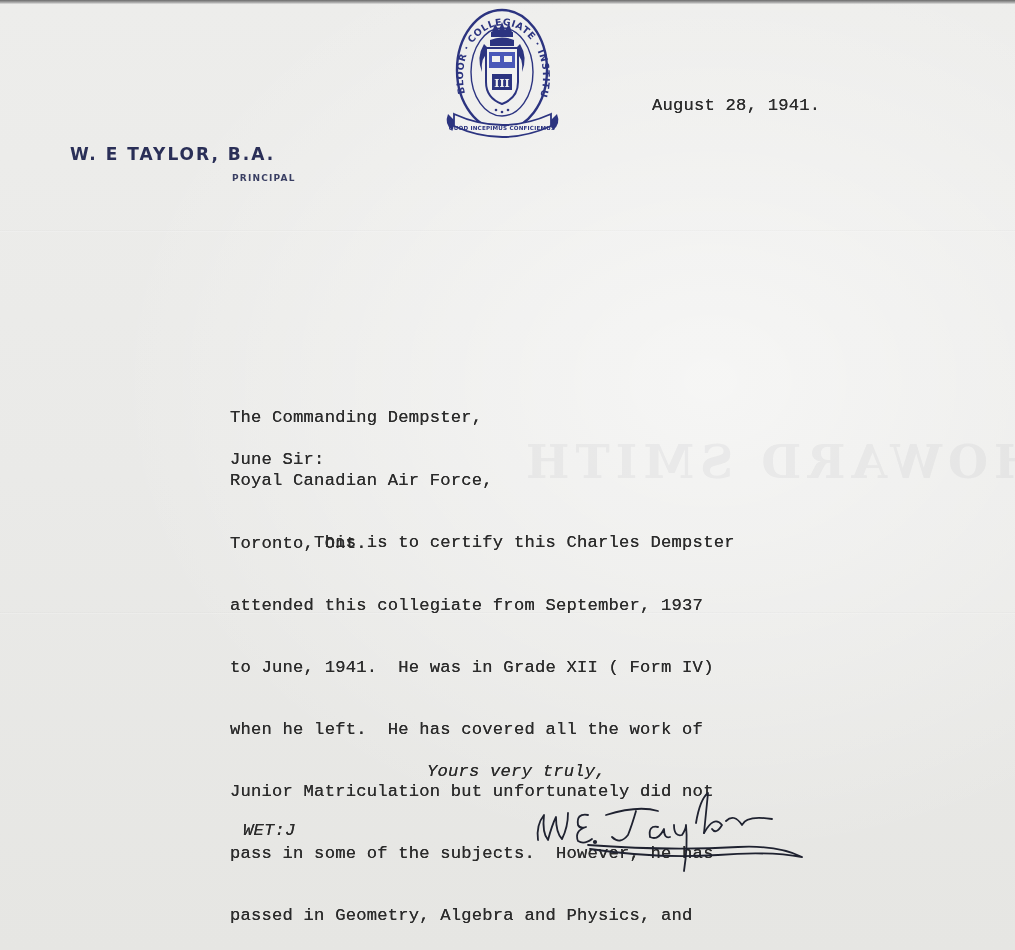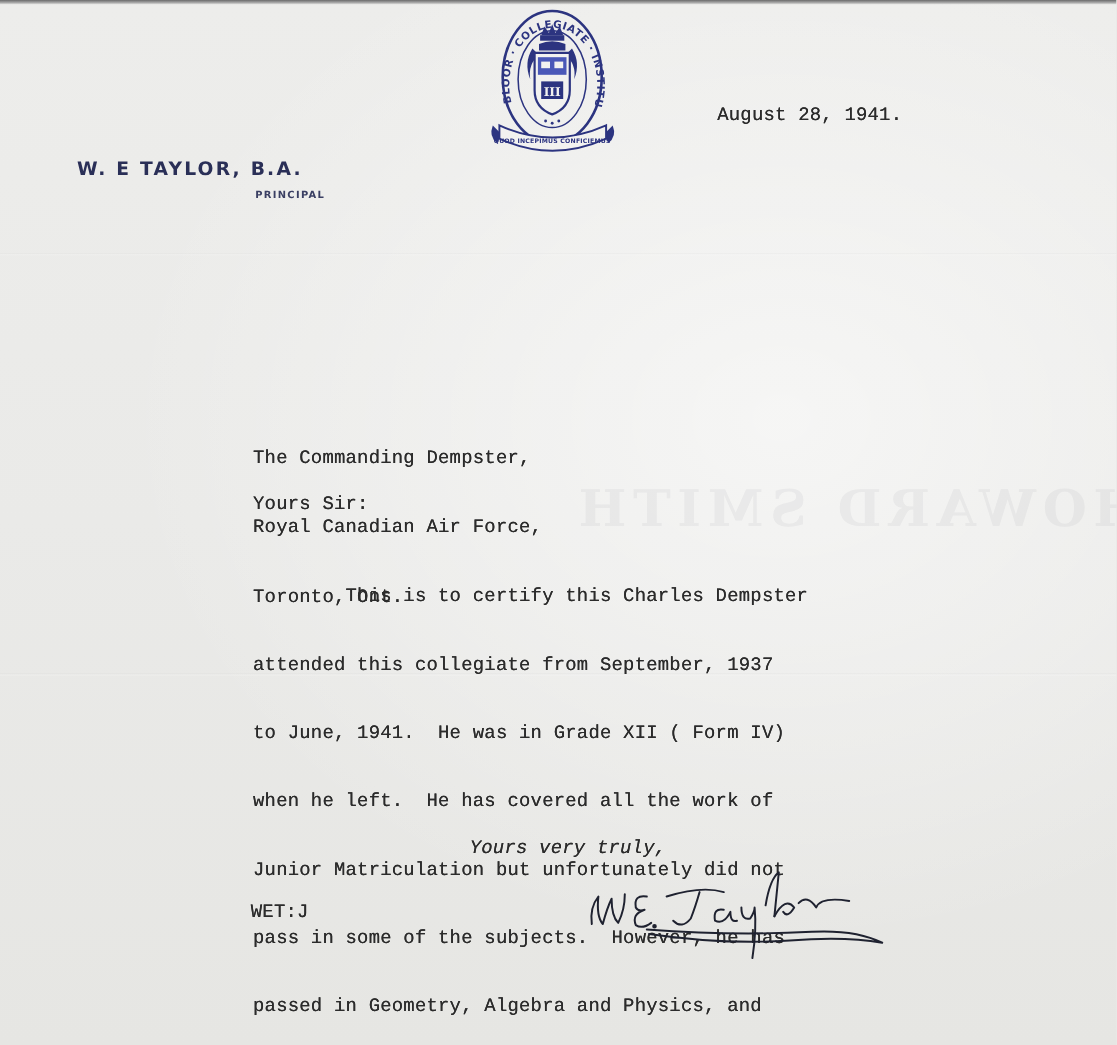--- a/index.html
+++ b/index.html
@@ -45,21 +45,21 @@
       color: #2b2b2b;
       letter-spacing: 0.2px;
       white-space: pre;
       text-shadow: 0 0 0.4px #333;
     }
     .date { position: absolute; left: 652px; top: 96px; }
     .address { position: absolute; left: 230px; top: 365px; line-height: 21px; }
     .salutation { position: absolute; left: 230px; top: 450px; }
     .body-text { position: absolute; left: 230px; top: 492px; line-height: 20.7px; }
     .closing { position: absolute; left: 427px; top: 762px; font-style: italic; }
-    .initials { position: absolute; left: 228px; top: 821px; }
+    .initials { position: absolute; left: 243px; top: 821px; font-style: italic; }
     .signature { position: absolute; left: 528px; top: 785px; width: 285px; height: 95px; }
     .ghost {
       position: absolute; left: 520px; top: 435px;
       font-family: "DejaVu Serif", serif; font-size: 46px; font-weight: bold;
       color: rgba(120,120,125,0.08); letter-spacing: 6px;
       transform: scaleX(-1); white-space: pre;
     }
   </style>
 </head>
 <body>
@@ -113,21 +113,21 @@
   </div>
 
   <div class="typed date">August 28, 1941.</div>
 
   <div class="typed address">
     <div>The Commanding Dempster,</div>
     <div>Royal Canadian Air Force,</div>
     <div>Toronto, Ont.</div>
   </div>
 
-  <div class="typed salutation">Yours Sir:</div>
+  <div class="typed salutation">June Sir:</div>
 
   <div class="typed body-text">
     <div>        This is to certify this Charles Dempster</div>
     <div>attended this collegiate from September, 1937</div>
     <div>to June, 1941.  He was in Grade XII ( Form IV)</div>
     <div>when he left.  He has covered all the work of</div>
     <div>Junior Matriculation but unfortunately did not</div>
     <div>pass in some of the subjects.  However, he has</div>
     <div>passed in Geometry, Algebra and Physics, and</div>
     

